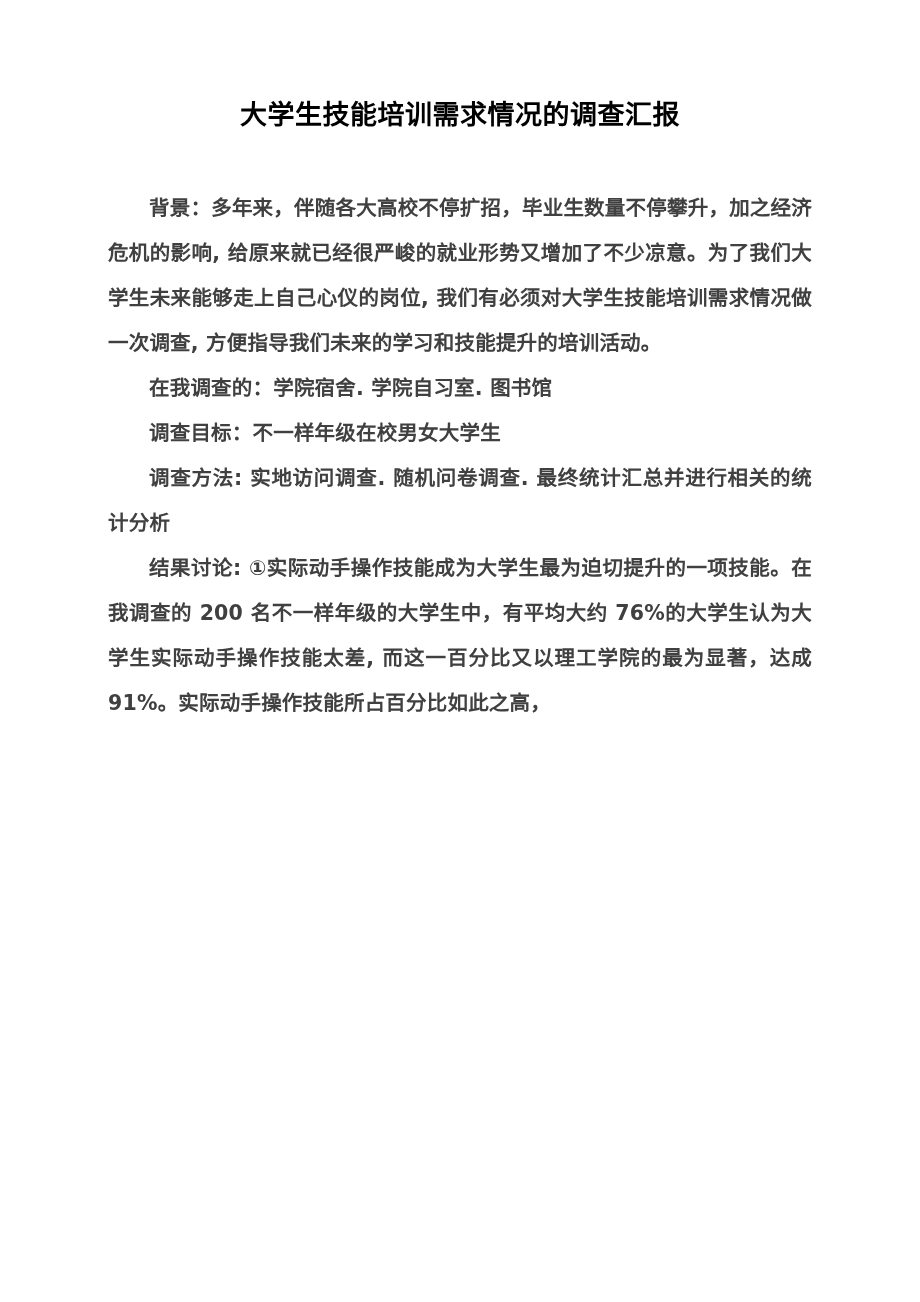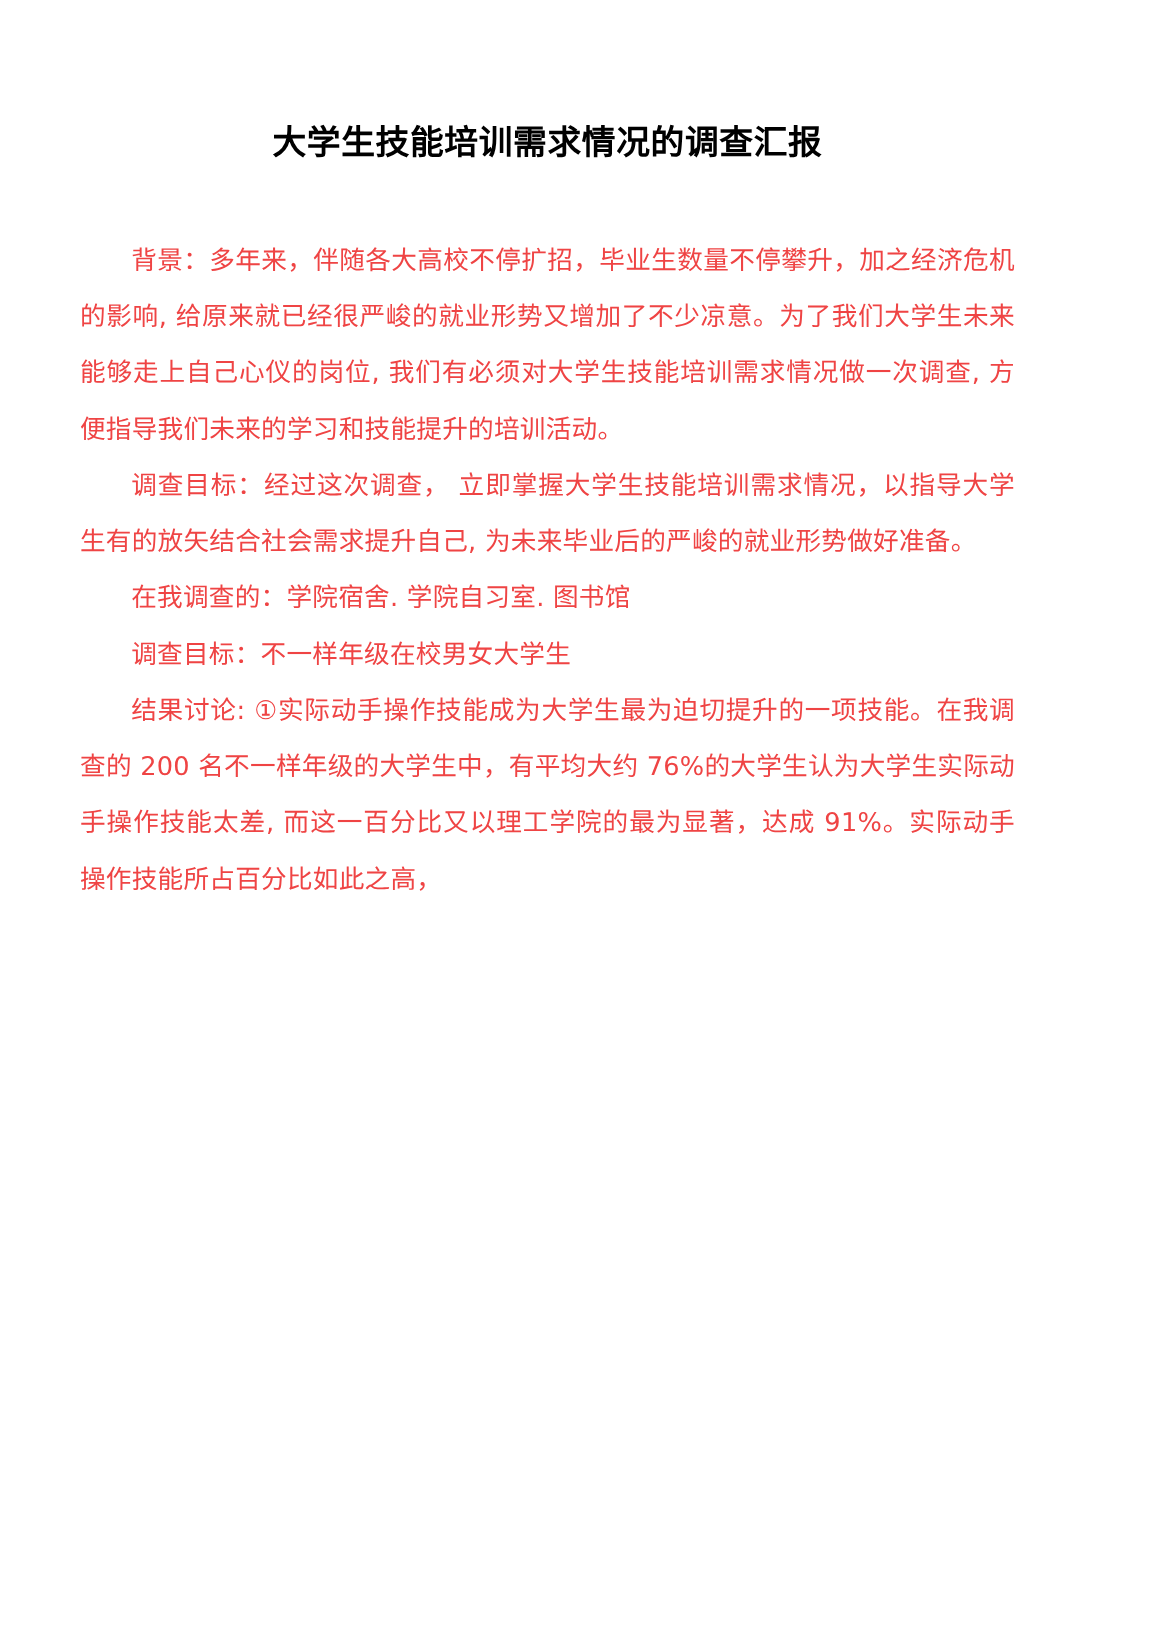--- a/index.html
+++ b/index.html
@@ -11,21 +11,21 @@
     width: 920px;
     height: 1302px;
     font-family: "Liberation Serif", "DejaVu Serif", serif;
     color: #000000;
     overflow: hidden;
   }
   .page {
     width: 920px;
     height: 1302px;
     box-sizing: border-box;
-    padding: 96px 108px 40px 64px;
+    padding: 96px 108px 40px 108px;
     position: relative;
     background: #ffffff;
   }
   .doc-title {
     font-family: "DejaVu Sans", "Liberation Sans", sans-serif;
     font-size: 27px;
     font-weight: bold;
     text-align: center;
     letter-spacing: 0.5px;
     margin: 0 0 52px 0;
@@ -33,36 +33,37 @@
     color: #000;
   }
   .para {
     font-family: "DejaVu Sans", "Liberation Sans", sans-serif;
     font-size: 20.5px;
     line-height: 45px;
     text-align: justify;
     text-justify: inter-ideograph;
     margin: 0;
     text-indent: 2em;
-    color: #ef4444;
+    color: #404040;
     letter-spacing: 0.2px;
+    font-weight: bold;
   }
 </style>
 </head>
 <body>
 
 <div class="page">
 
   <h1 class="doc-title">大学生技能培训需求情况的调查汇报</h1>
 
   <p class="para">背景：多年来，伴随各大高校不停扩招，毕业生数量不停攀升，加之经济危机的影响, 给原来就已经很严峻的就业形势又增加了不少凉意。为了我们大学生未来能够走上自己心仪的岗位, 我们有必须对大学生技能培训需求情况做一次调查, 方便指导我们未来的学习和技能提升的培训活动。</p>
 
-  <p class="para">调查目标：经过这次调查， 立即掌握大学生技能培训需求情况，以指导大学生有的放矢结合社会需求提升自己, 为未来毕业后的严峻的就业形势做好准备。</p>
 
   <p class="para">在我调查的：学院宿舍. 学院自习室. 图书馆</p>
 
   <p class="para">调查目标：不一样年级在校男女大学生</p>
 
+  <p class="para">调查方法: 实地访问调查. 随机问卷调查. 最终统计汇总并进行相关的统计分析</p>
 
 
   <p class="para">结果讨论: ①实际动手操作技能成为大学生最为迫切提升的一项技能。在我调查的 200 名不一样年级的大学生中，有平均大约 76%的大学生认为大学生实际动手操作技能太差, 而这一百分比又以理工学院的最为显著，达成 91%。实际动手操作技能所占百分比如此之高，</p>
 
 </div>
 
 </body></html>

